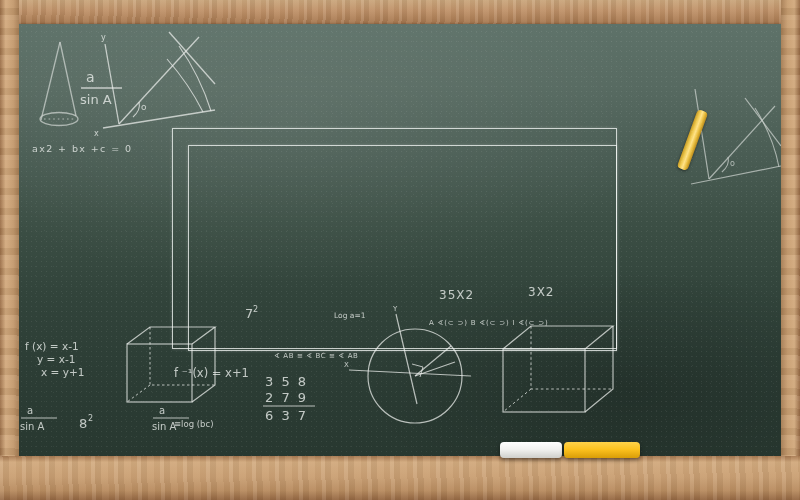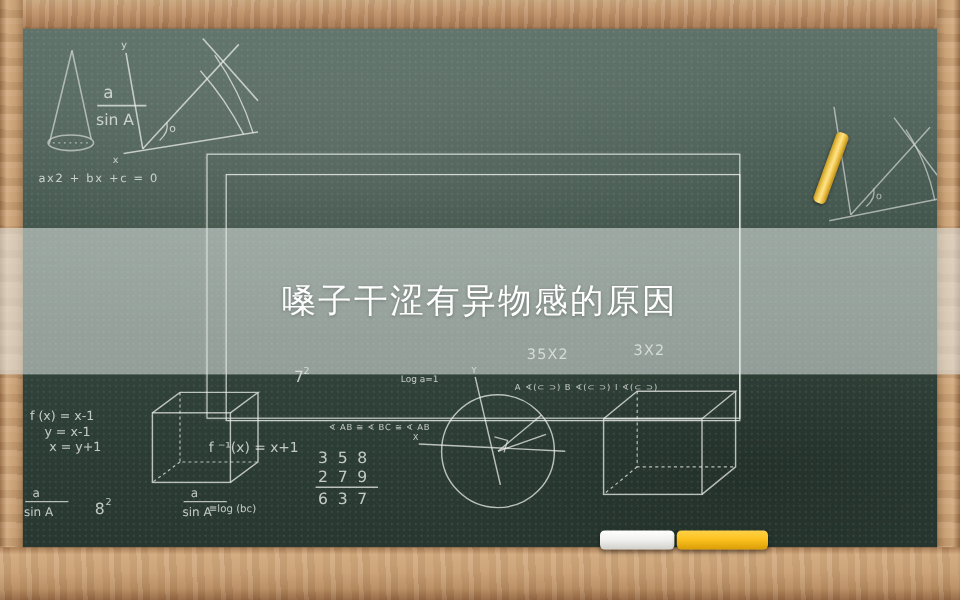--- a/index.html
+++ b/index.html
@@ -262,17 +262,14 @@
 
     <div class="deco-rect outer"></div>
     <div class="deco-rect inner"></div>
 
     <div class="chalk-stick chalk-yellow-top"></div>
   </div>
 
   <div class="tray-chalk tray-white"></div>
   <div class="tray-chalk tray-yellow"></div>
 
-  <div class="overlay-band">
-    <div class="title">嗓子干涩有异物感的原因</div>
-  </div>
 
 </div>
 
 </body></html>

